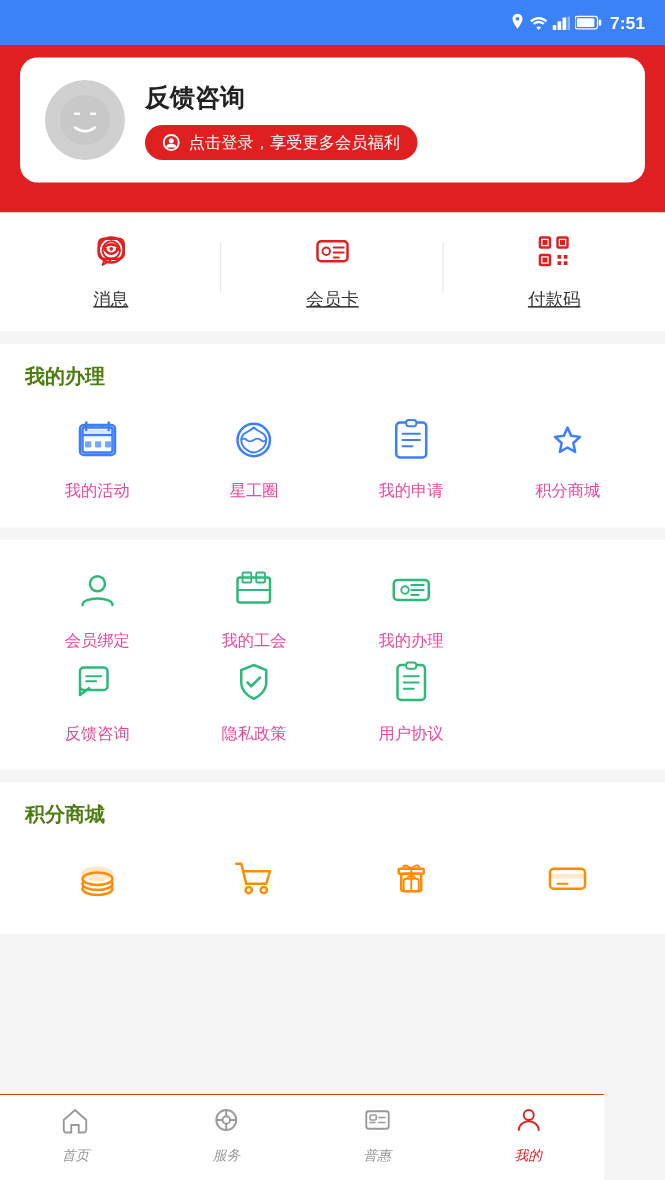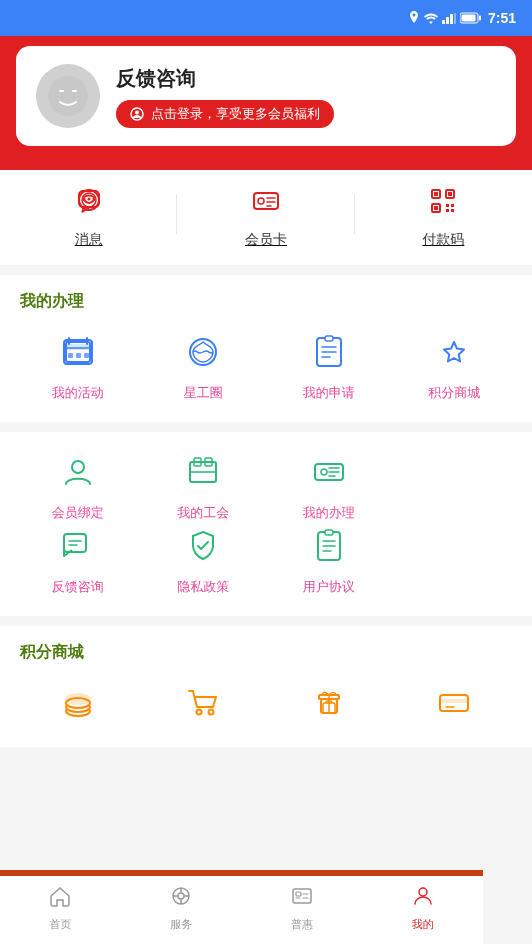--- a/index.html
+++ b/index.html
@@ -156,25 +156,26 @@
     
     .blue { color: #3d7eff; }
 
     
     .bottom-nav {
       position: fixed;
       bottom: 0;
       left: 0;
       width: 483px;
       background: white;
-      border-top: 6px solid #c2410c;
+      border-top: 1px solid #c2410c;
       display: flex;
       justify-content: space-around;
       padding: 8px 0 12px;
       z-index: 100;
+      font-style: italic;
     }
     .nav-item {
       display: flex;
       flex-direction: column;
       align-items: center;
       gap: 3px;
       flex: 1;
       cursor: pointer;
     }
     .nav-icon {

